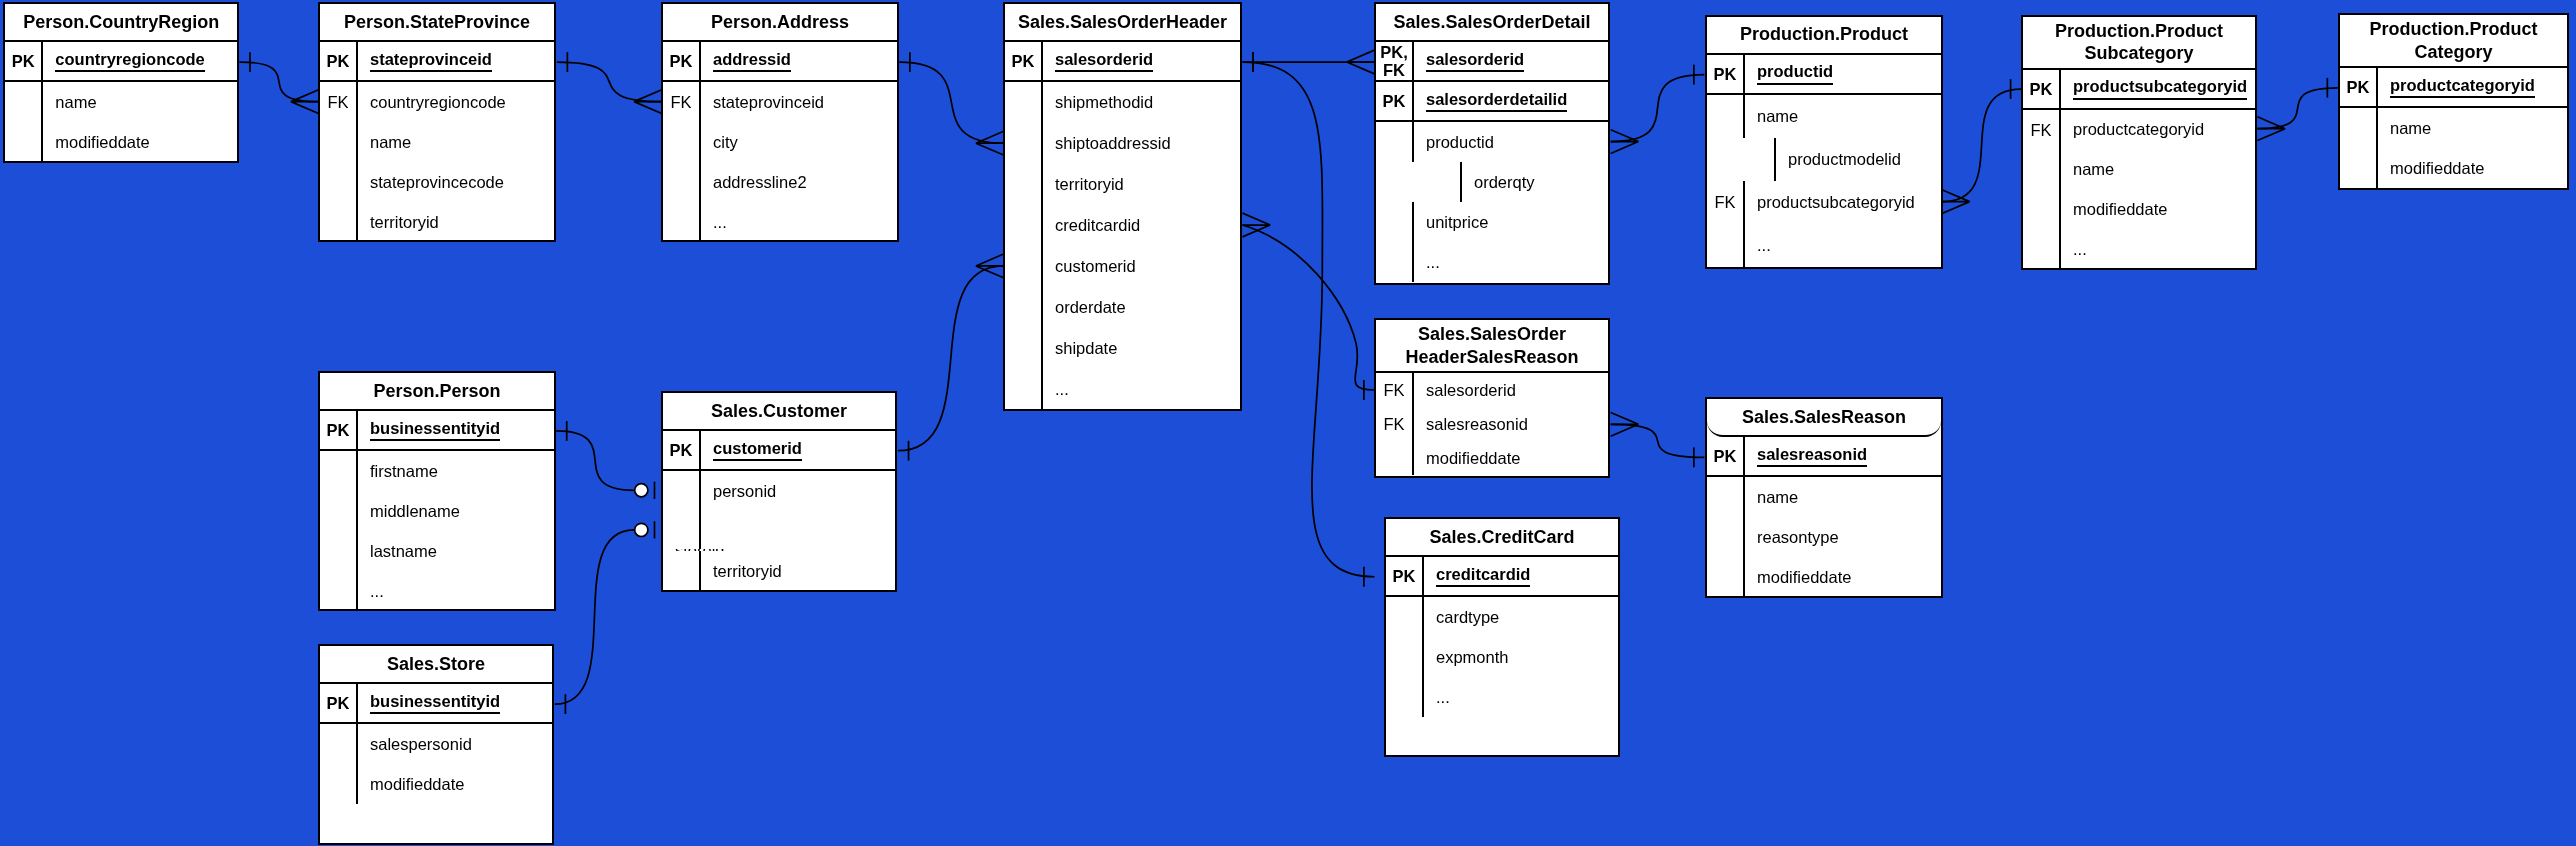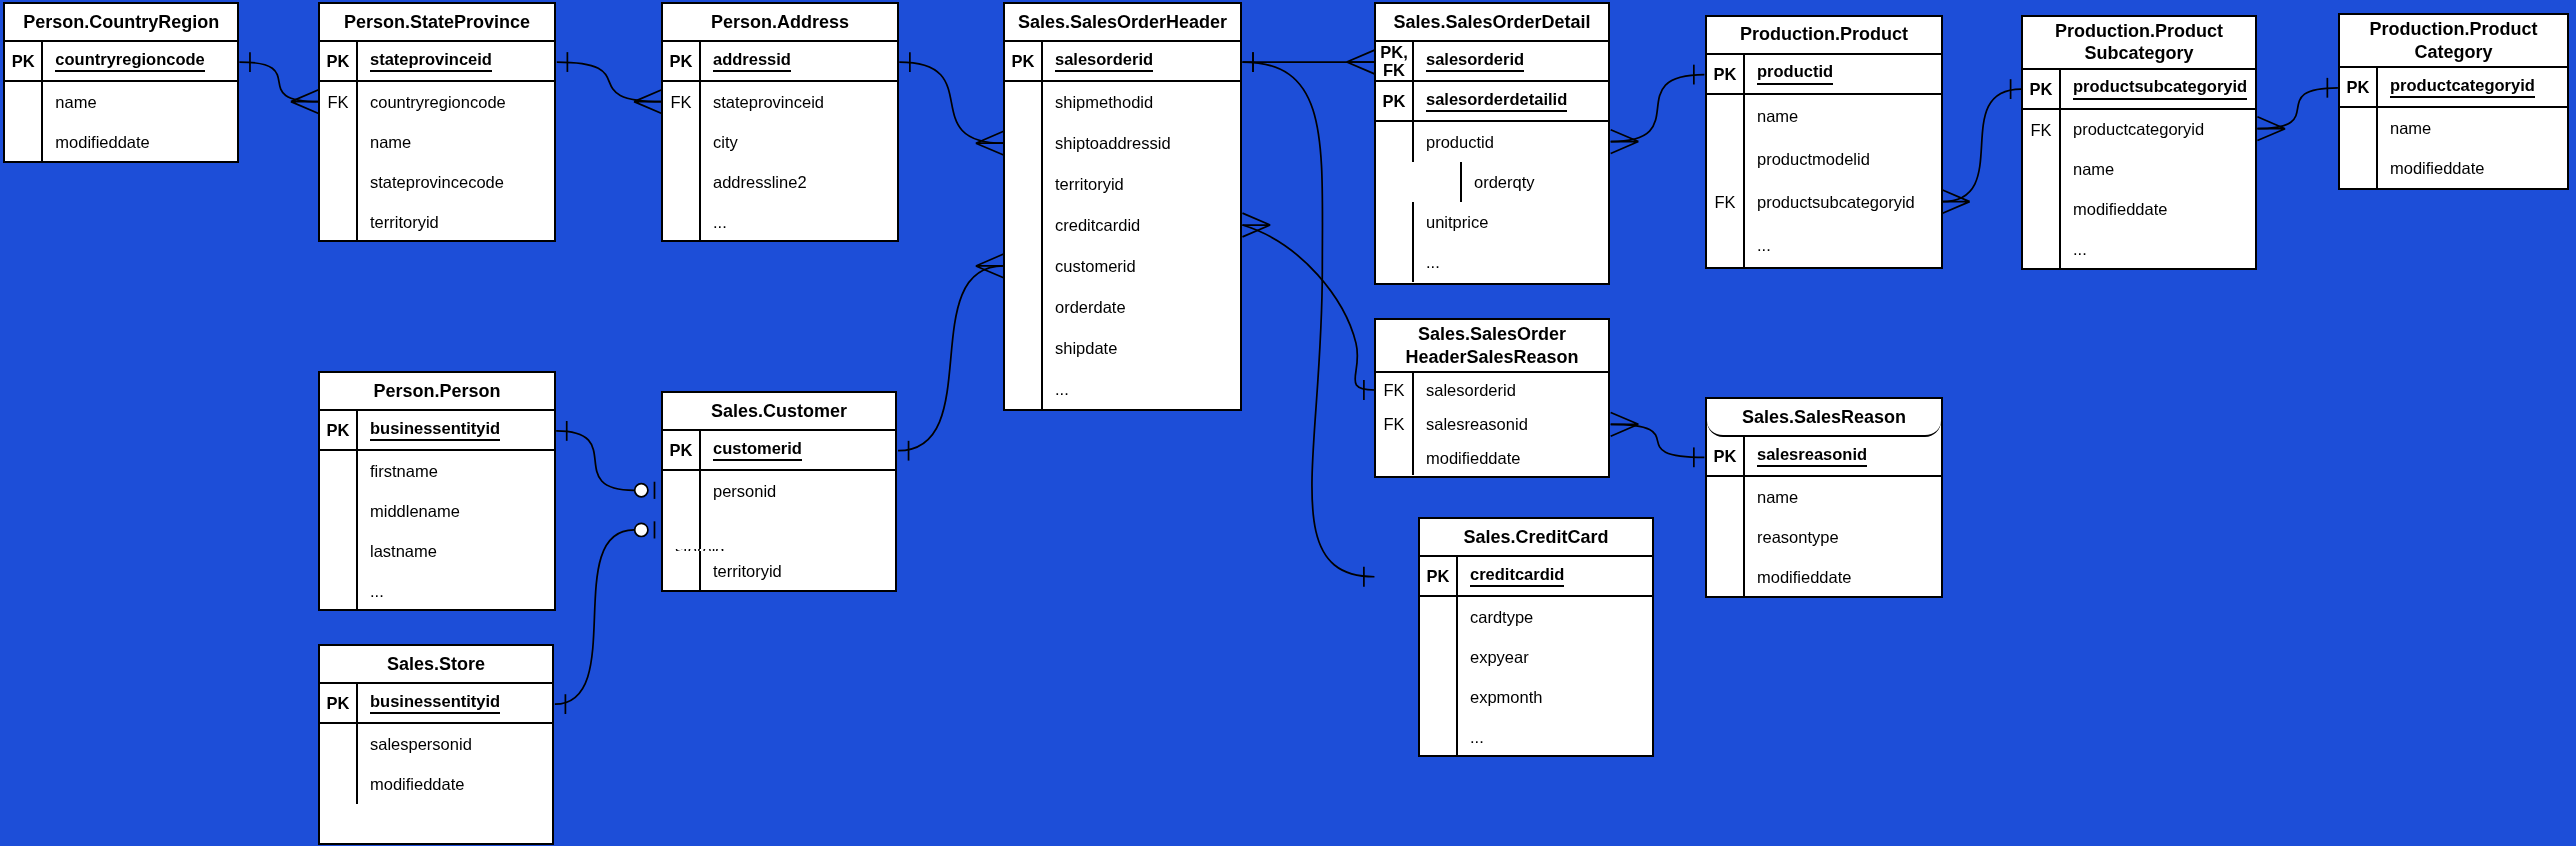--- a/index.html
+++ b/index.html
@@ -318,21 +318,21 @@
         <div class="fcell">
           <span class="pk">productid</span>
         </div>
       </div>
       <div class="trow" style="height: 43px;">
         <div class="kcell"></div>
         <div class="fcell">
           <span>name</span>
         </div>
       </div>
-      <div class="trow" style="height: 43px;">
+      <div class="trow" style="height: 43px; padding-left: 31px;">
         <div class="kcell"></div>
         <div class="fcell">
           <span>productmodelid</span>
         </div>
       </div>
       <div class="trow" style="height: 43px;">
         <div class="kcell">FK</div>
         <div class="fcell">
           <span>productsubcategoryid</span>
         </div>
@@ -523,38 +523,32 @@
           <span>reasontype</span>
         </div>
       </div>
       <div class="trow" style="height: 40px;">
         <div class="kcell"></div>
         <div class="fcell">
           <span>modifieddate</span>
         </div>
       </div>
     </div>
-    <div class="tbl" style="left: 1418px; top: 517px; width: 236px; height: 240px;">
+    <div class="tbl" style="left: 1384px; top: 517px; width: 236px; height: 240px;">
       <div class="tbl-header" style="height: 38px;">Sales.CreditCard</div>
       <div class="trow keyrow" style="height: 40px;">
         <div class="kcell">PK</div>
         <div class="fcell">
           <span class="pk">creditcardid</span>
         </div>
       </div>
       <div class="trow" style="height: 40px;">
         <div class="kcell"></div>
         <div class="fcell">
           <span>cardtype</span>
-        </div>
-      </div>
-      <div class="trow" style="height: 40px;">
-        <div class="kcell"></div>
-        <div class="fcell">
-          <span>expyear</span>
         </div>
       </div>
       <div class="trow" style="height: 40px;">
         <div class="kcell"></div>
         <div class="fcell">
           <span>expmonth</span>
         </div>
       </div>
       <div class="trow" style="height: 40px;">
         <div class="kcell"></div>

